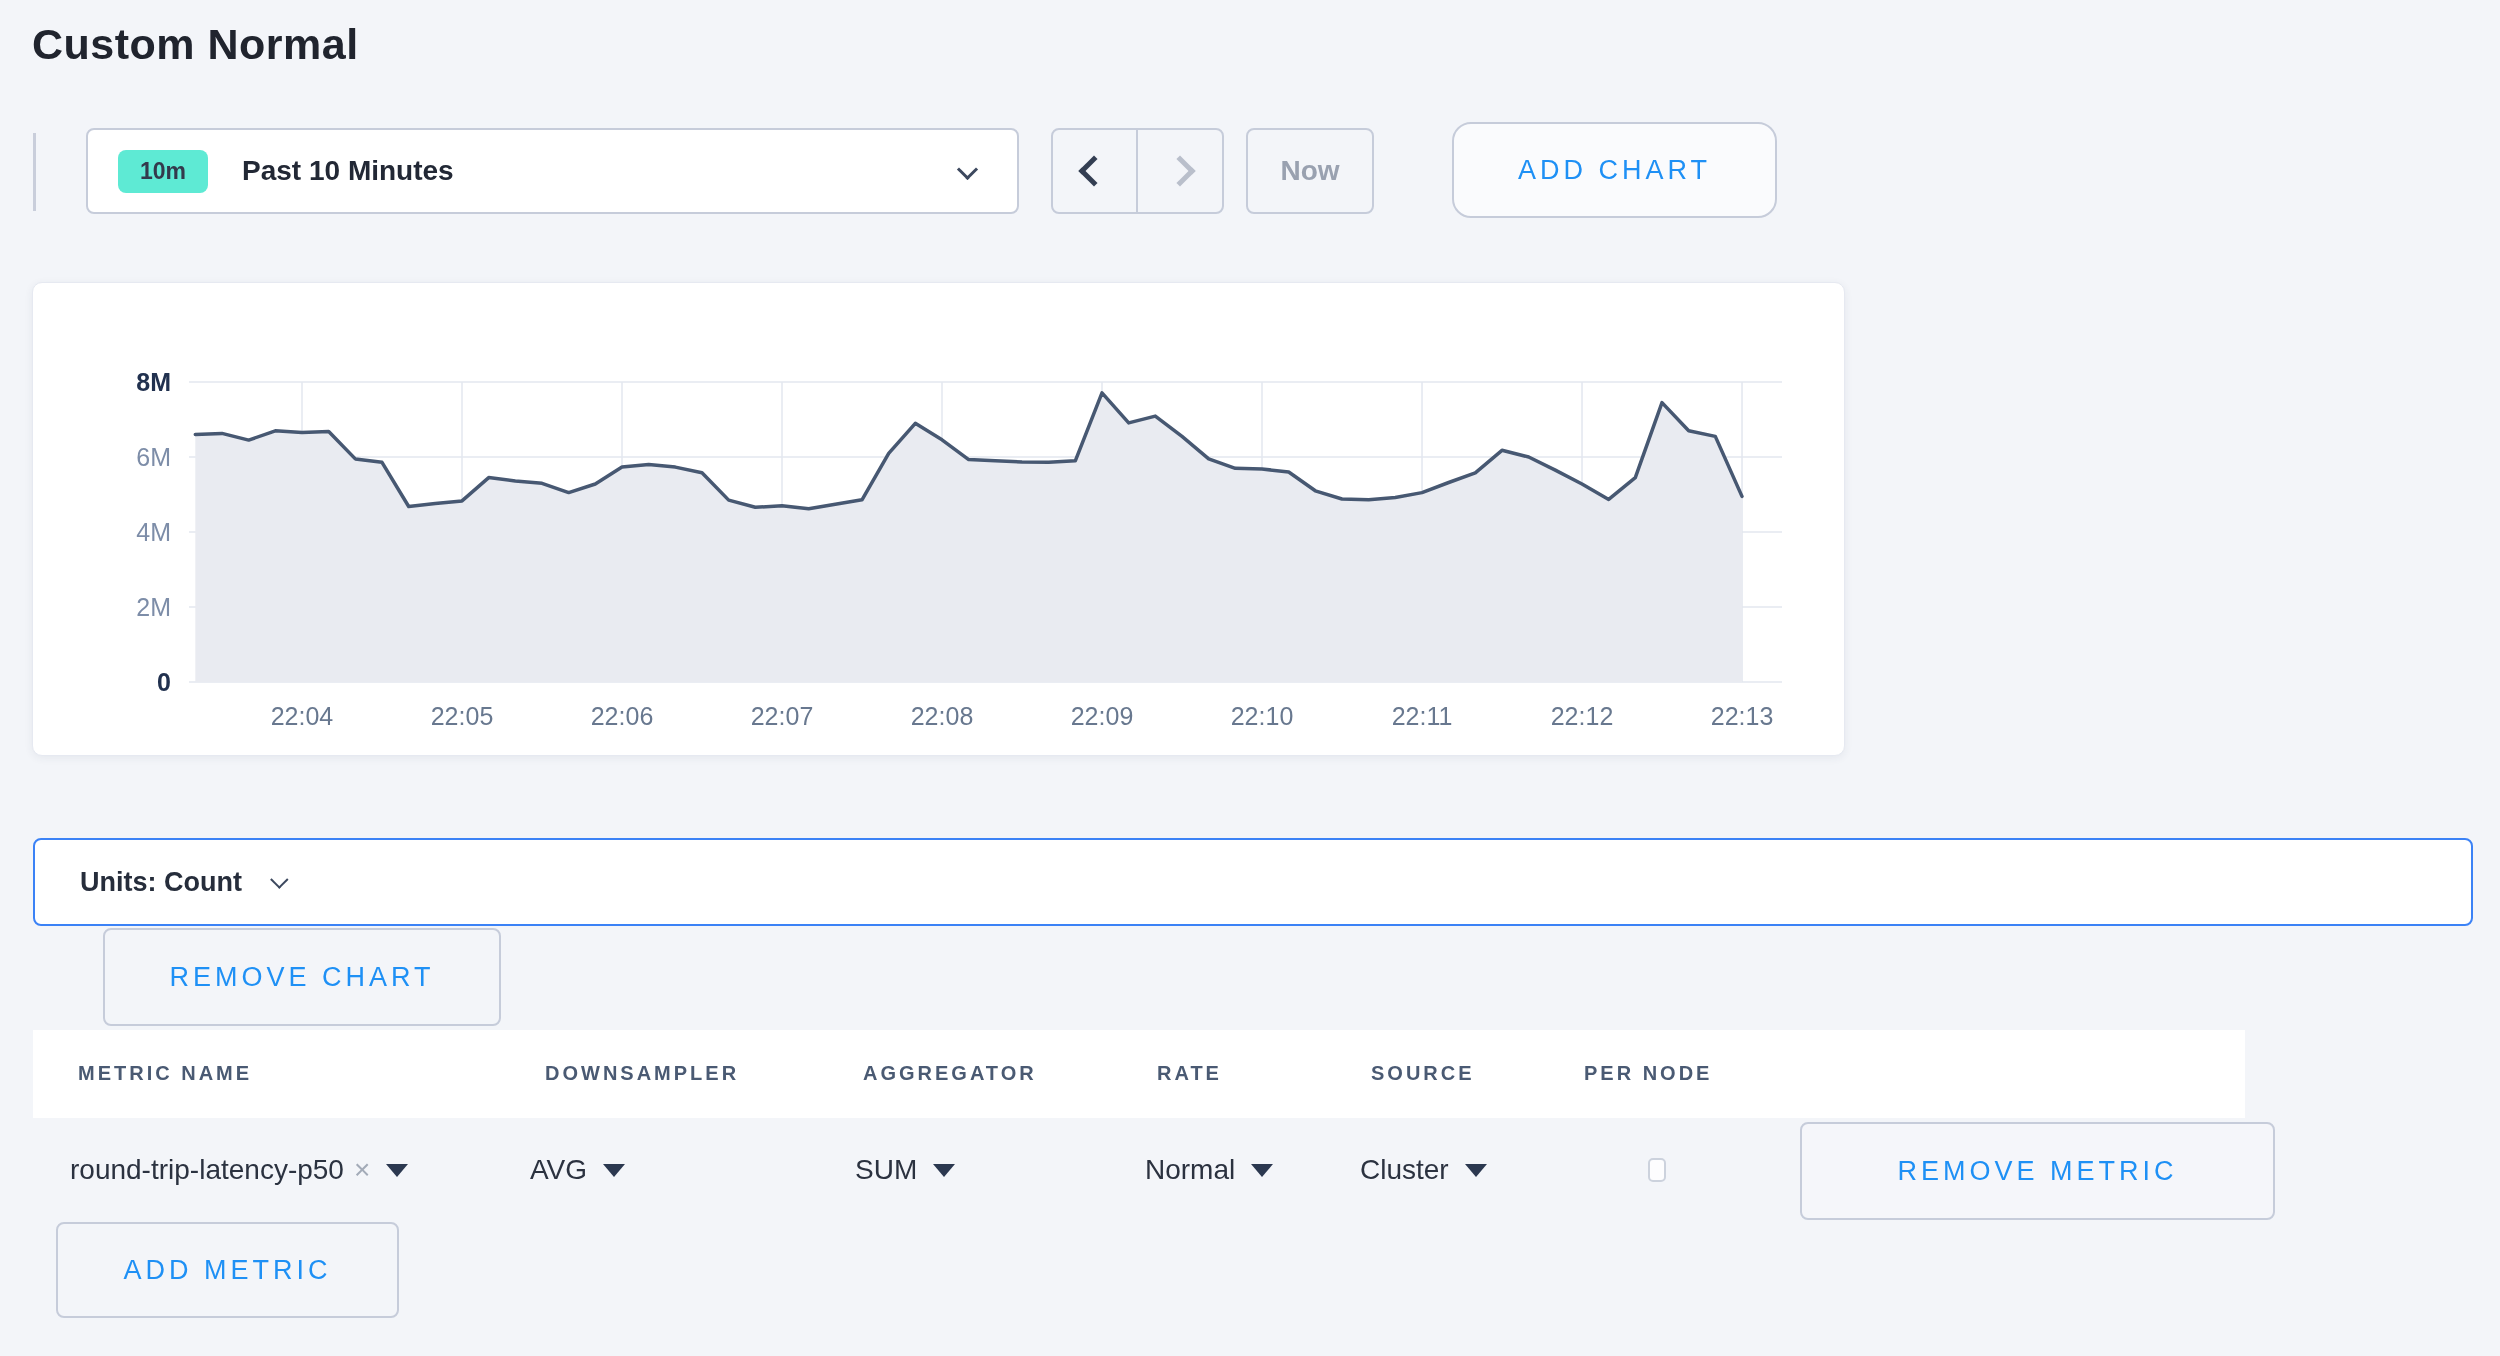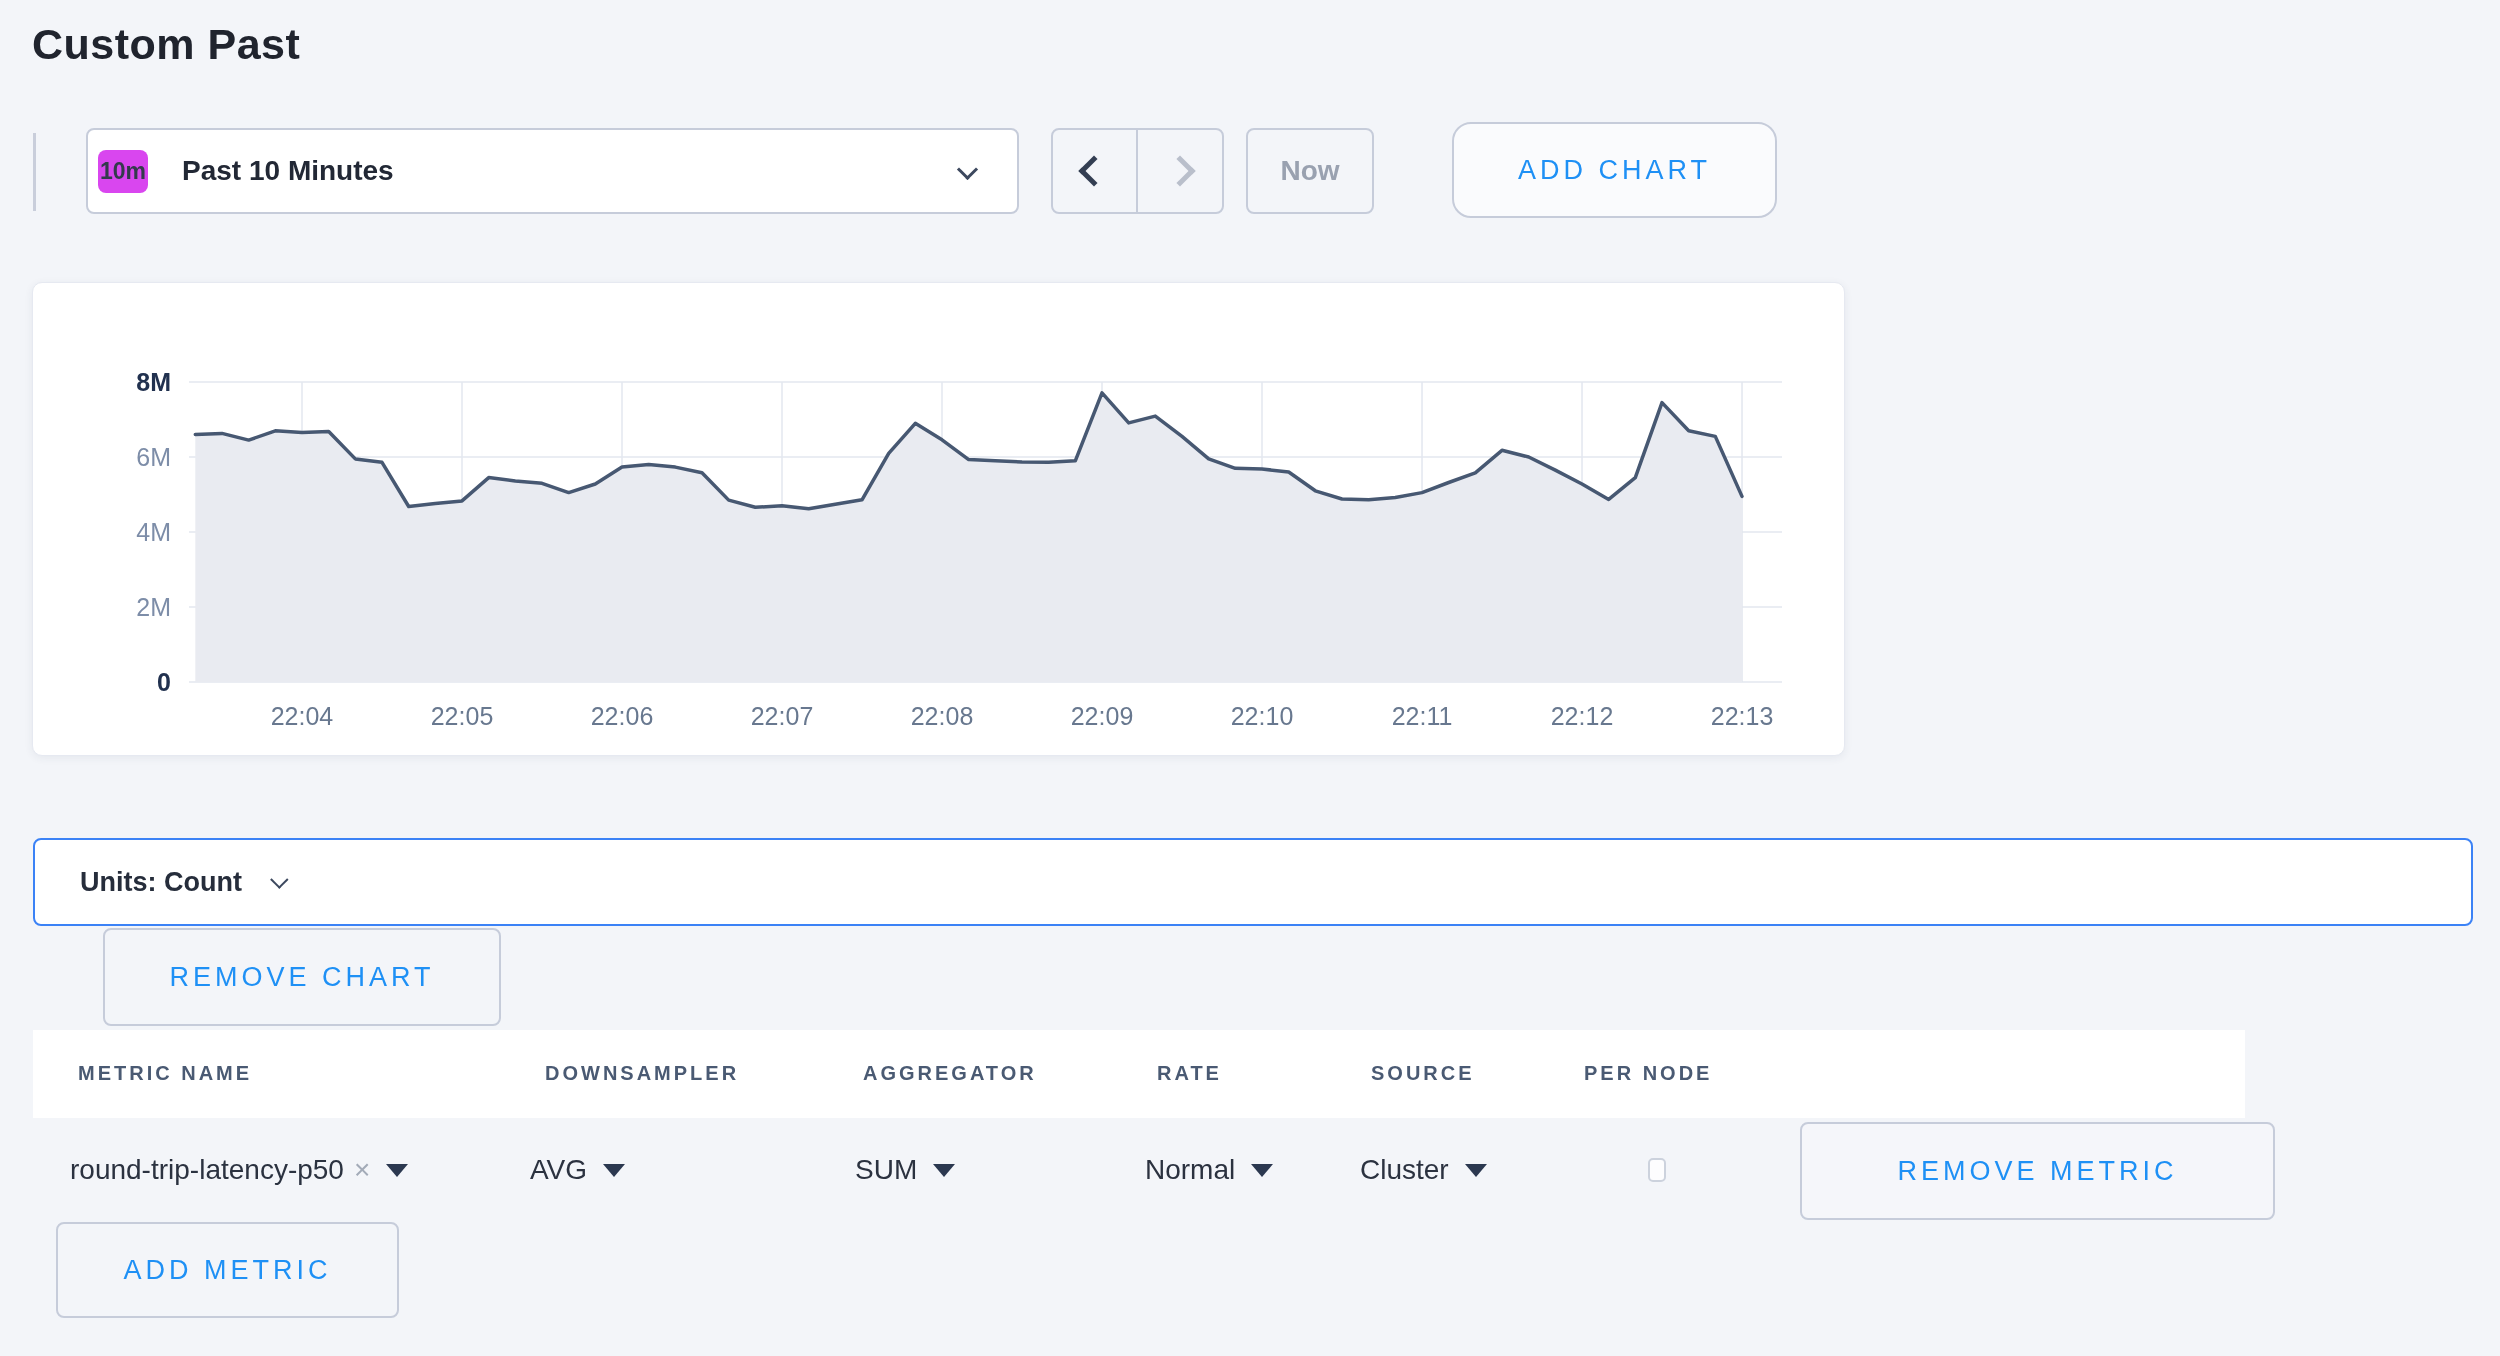--- a/index.html
+++ b/index.html
@@ -8,22 +8,22 @@
   .abs { position:absolute; }
 
   
   #page-title { left:32px; top:20px; font-size:43px; font-weight:700; color:#20242e; letter-spacing:0.5px; }
 
   
   #toolbar-divider { left:33px; top:133px; width:3px; height:78px; background:#c9cedb; }
   .ctl { border:2px solid #c6ccda; border-radius:8px; background:transparent;
          display:flex; align-items:center; }
   #time-select { left:86px; top:128px; width:933px; height:86px; background:#ffffff; cursor:pointer; }
-  #time-badge { margin-left:10px; background:#d946ef; color:#333a4c; font-weight:700;
-    font-size:23px; padding:8px 2px; border-radius:8px; }
+  #time-badge { margin-left:30px; background:#5eead4; color:#333a4c; font-weight:700;
+    font-size:23px; padding:8px 22px; border-radius:8px; }
   #time-label { margin-left:34px; font-size:28px; font-weight:700; color:#222835; }
   .chev { display:inline-block; width:15px; height:15px; border-right:3px solid #3c485e;
     border-bottom:3px solid #3c485e; transform:rotate(45deg); }
   #time-caret { position:absolute; right:42px; top:32px; }
   #pager { left:1051px; top:128px; width:173px; height:86px; }
   .pager-cell { width:50%; height:100%; display:flex; align-items:center; justify-content:center; cursor:pointer; }
   #pager-prev { border-right:2px solid #c6ccda; }
   .arrow { width:22px; height:22px; border-style:solid; border-color:#333e52; border-width:0;
     transform:rotate(45deg); }
   .arrow.left  { border-left-width:5px; border-bottom-width:5px; }
@@ -61,21 +61,21 @@
   .row-text { font-size:28px; color:#2b3240; }
   .caret-down { width:0; height:0; border-left:11px solid transparent; border-right:11px solid transparent;
     border-top:13px solid #2b3850; margin-left:16px; }
   .clear-x { color:#a3abb8; font-size:28px; margin-left:10px; }
   #per-node-checkbox { appearance:none; -webkit-appearance:none; width:18px; height:24px;
     border:2px solid #ccd2dd; border-radius:5px; background:#fdfdfe; cursor:pointer; }
 </style>
 </head>
 <body>
 
-<h1 class="abs" id="page-title">Custom Past</h1>
+<h1 class="abs" id="page-title">Custom Normal</h1>
 
 <div class="abs" id="toolbar-divider"></div>
 
 <div class="abs ctl" id="time-select">
   <span id="time-badge">10m</span>
   <span id="time-label">Past 10 Minutes</span>
   <span class="chev" id="time-caret"></span>
 </div>
 
 <div class="abs ctl" id="pager">

